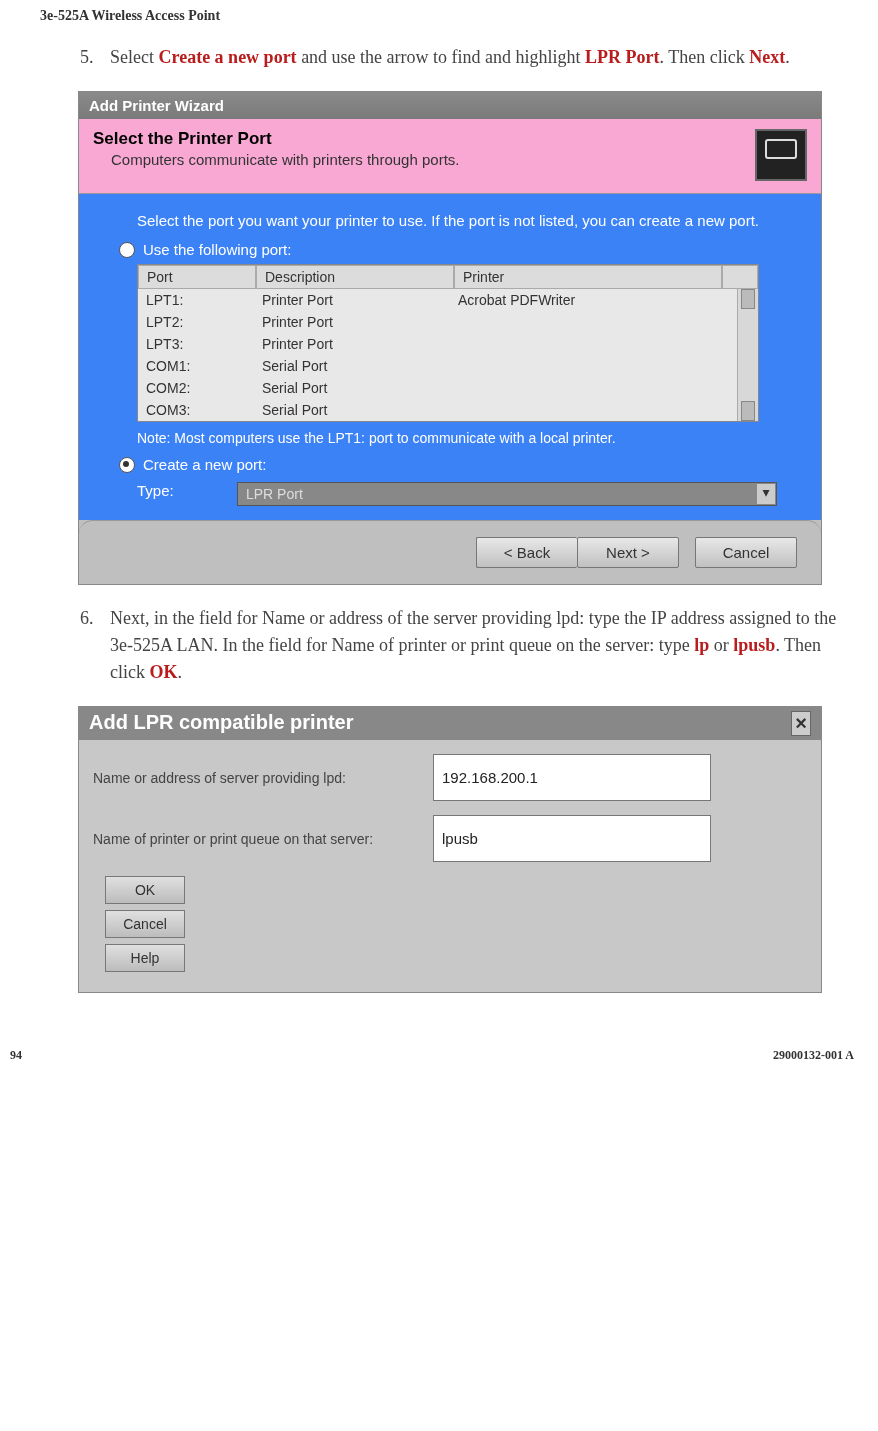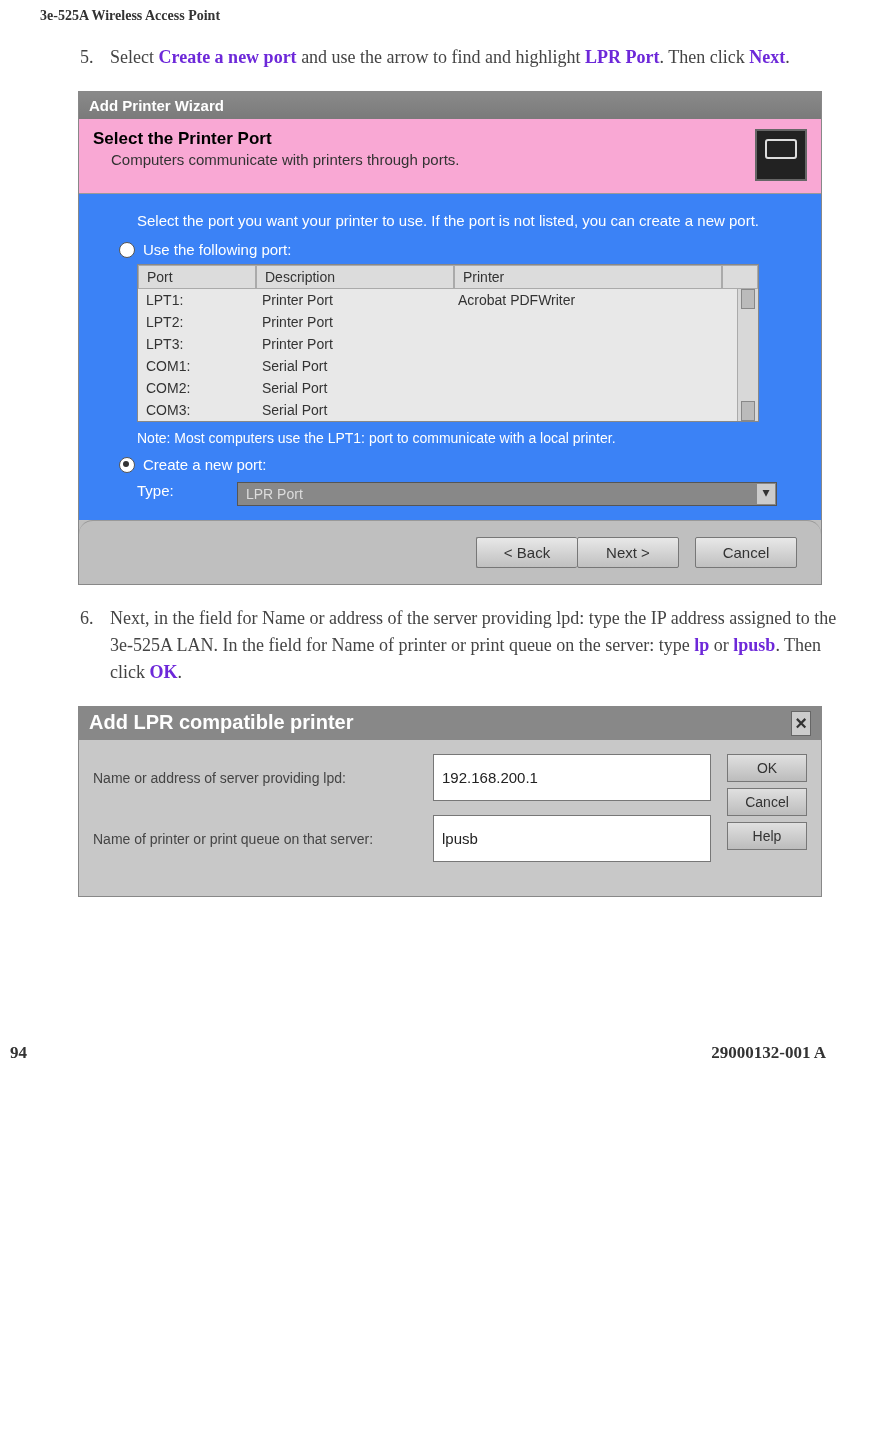--- a/index.html
+++ b/index.html
@@ -25,21 +25,21 @@
       margin: 20px 0 20px 70px;
       font-size: 18px;
       color: #444;
       line-height: 1.5;
     }
     .instruction .num {
       display: inline-block;
       width: 30px;
       margin-left: -30px;
     }
-    .bold { font-weight: bold; color: #6d28d9; }
+    .bold { font-weight: bold; color: #b91c1c; }
     
     
     .wizard {
       margin: 0 auto 20px 38px;
       width: 742px;
       border: 1px solid #888;
       background: #bfbfbf;
       font-family: Arial, sans-serif;
       filter: blur(0.5px);
     }
@@ -218,20 +218,21 @@
       background: #ccc;
       color: #333;
       width: 18px;
       text-align: center;
       border: 1px solid #666;
     }
     .lpr-body {
       background: #c8c8c8;
       padding: 14px 14px 20px;
       display: flex;
+      flex-direction: column;
     }
     .lpr-left { flex: 1; }
     .lpr-row { display: flex; align-items: center; margin-bottom: 14px; }
     .lpr-label { width: 340px; font-size: 14px; color: #444; }
     .lpr-input {
       background: #fff;
       border: 1px solid #777;
       padding: 14px 8px;
       width: 260px;
       font-size: 15px;
@@ -249,25 +250,25 @@
       padding: 5px 0;
       width: 78px;
       text-align: center;
       font-size: 14px;
       color: #333;
     }
     .footer {
       position: absolute;
       bottom: 20px;
       left: 10px;
-      right: 52px;
+      right: 24px;
       display: flex;
       justify-content: space-between;
       font-weight: bold;
-      font-size: 17px;
+      font-size: 12px;
       color: #333;
       text-align: center;
     }
   </style>
 </head>
 <body>
 
 <div class="page">
   <div class="header-text">3e-525A Wireless Access Point</div>
 

